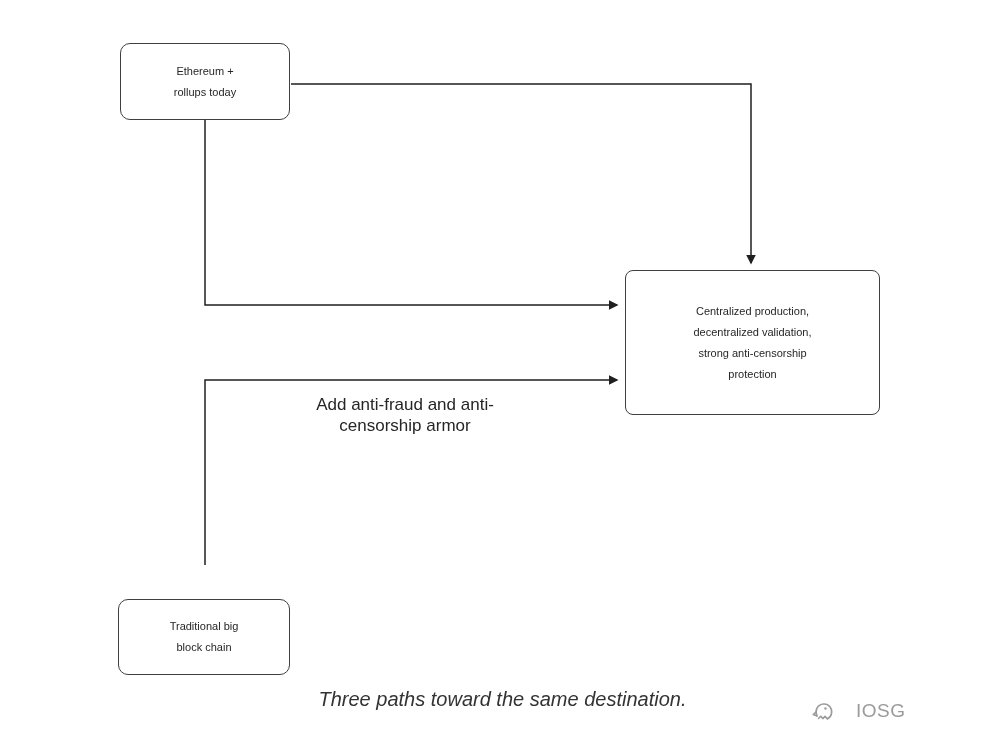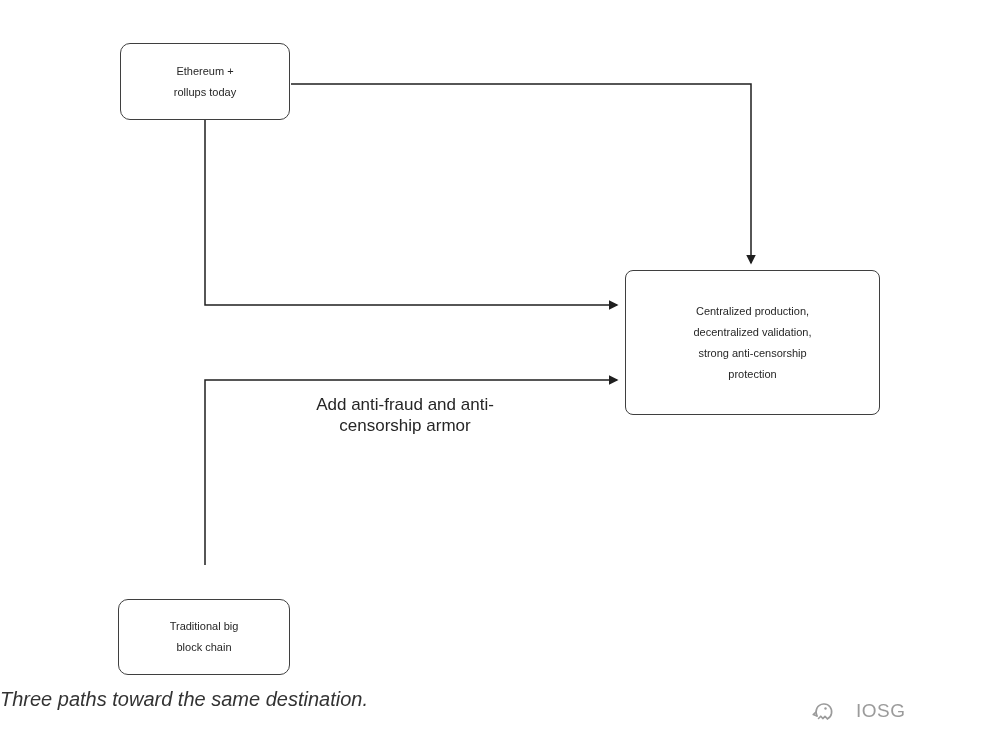--- a/index.html
+++ b/index.html
@@ -35,20 +35,21 @@
     position: absolute;
     text-align: center;
     white-space: pre-line;
     font-size: 17px;
     line-height: 21px;
     color: #262626;
   }
   .caption {
     position: absolute;
     left: 0; top: 688px; width: 100%;
+    text-align: center;
     font-style: italic;
     font-size: 20px;
     color: #333333;
   }
   .logo {
     position: absolute;
     left: 810px; top: 698px;
     display: flex; align-items: center; gap: 20px;
   }
   .logo-text {

